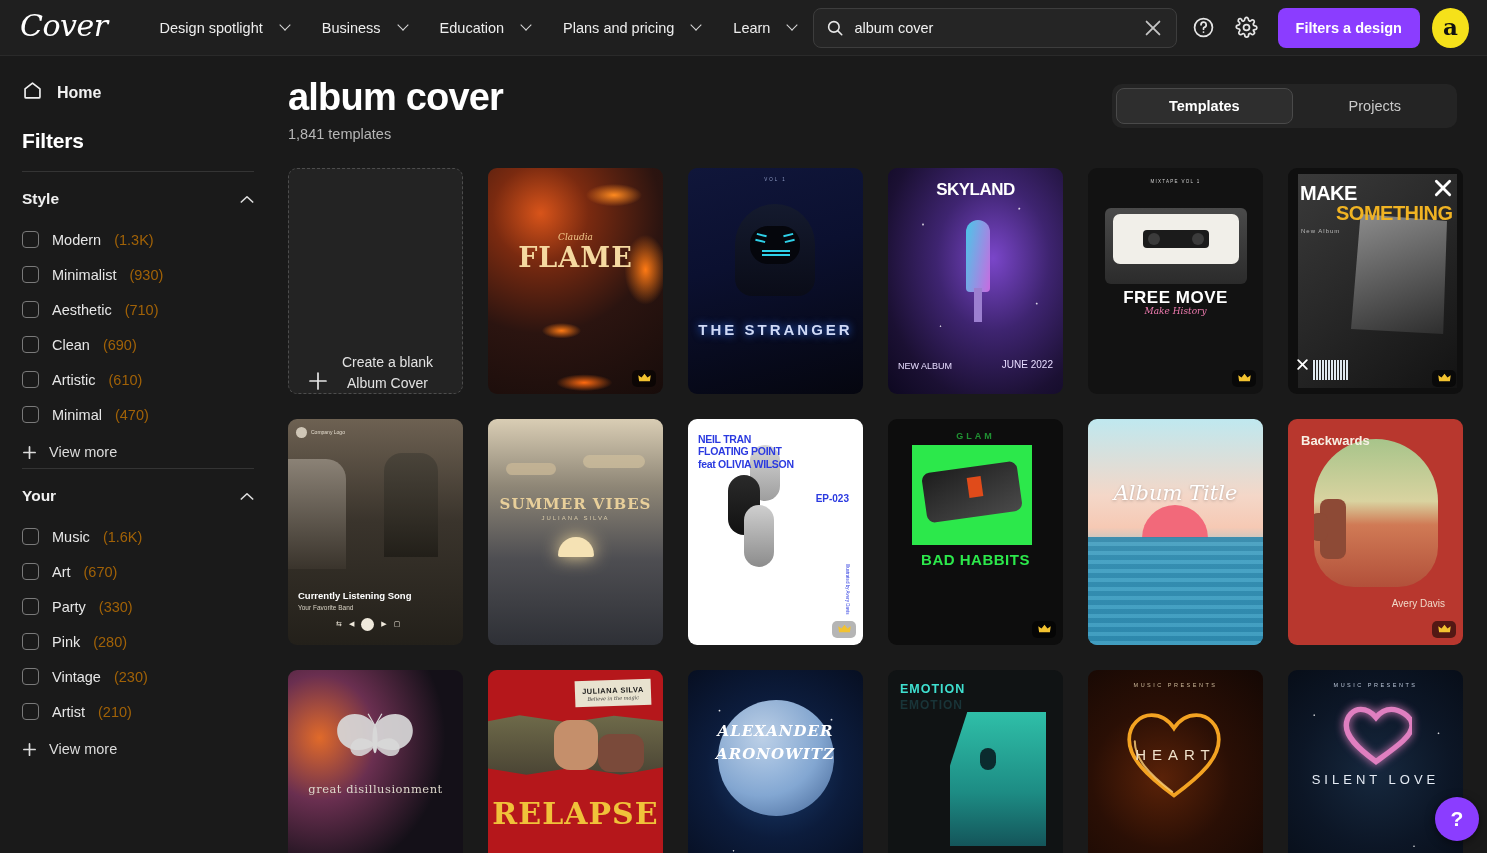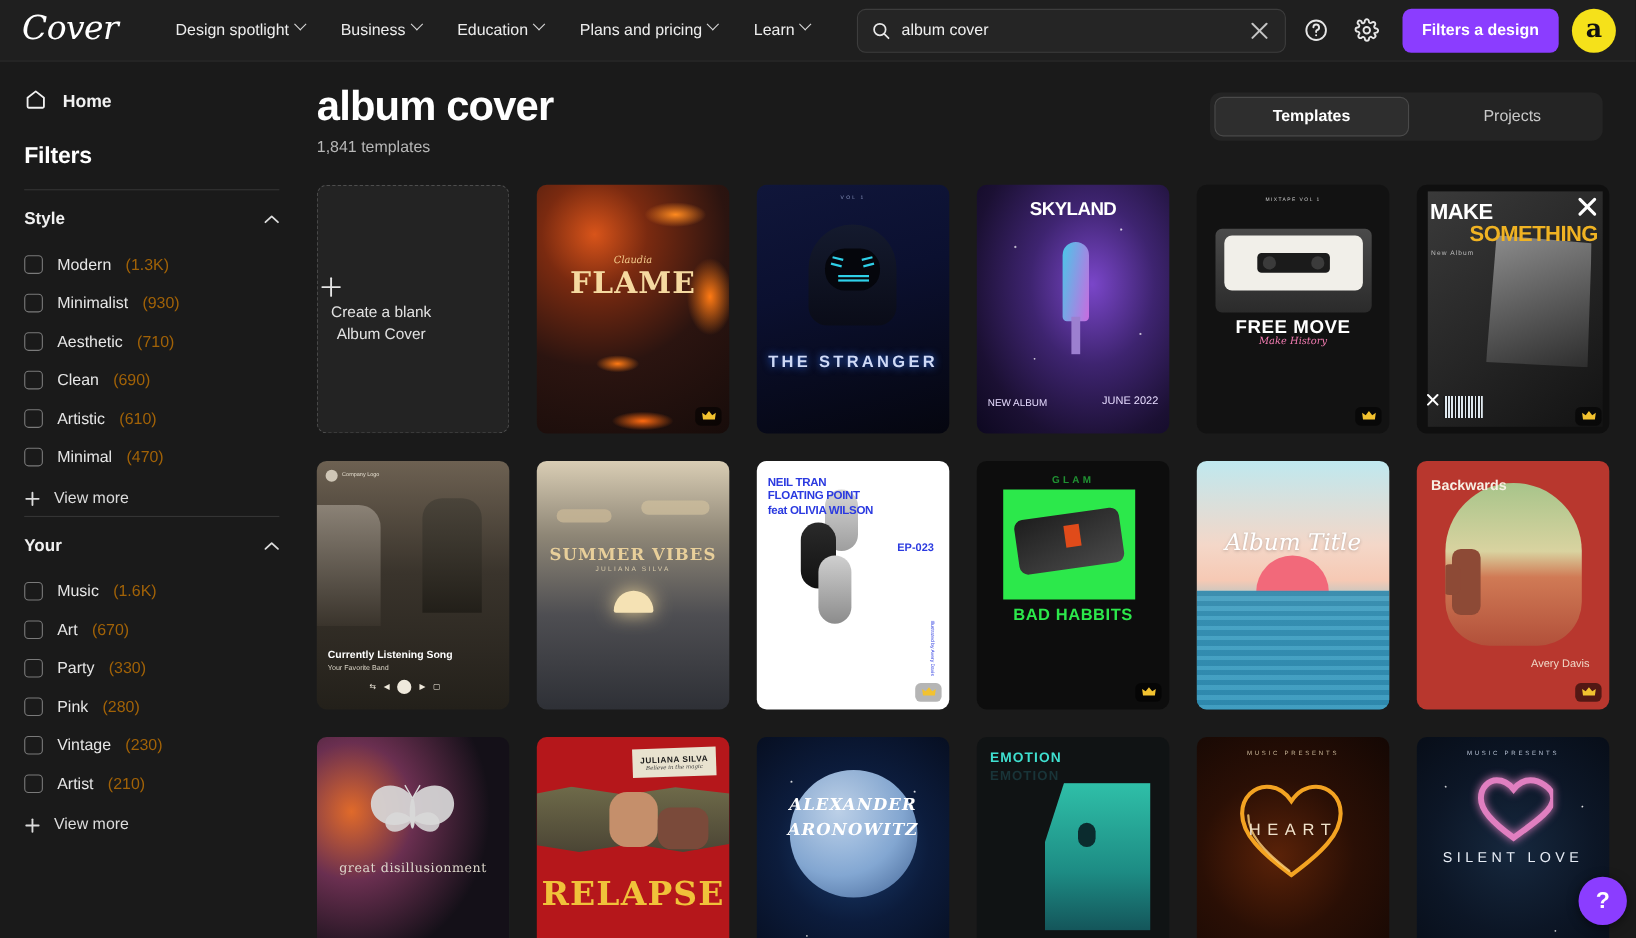--- a/index.html
+++ b/index.html
@@ -21,21 +21,21 @@
     position: relative; z-index: 40;
   }
   .logo {
     font-family: "DejaVu Serif", serif;
     font-size: 30px; font-style: italic; font-weight: 400;
     letter-spacing: -0.5px; color: #ffffff;
     margin-right: 36px; line-height: 1; padding-bottom: 4px;
   }
   .nav { display: flex; align-items: center; gap: 0px; }
   .nav-item {
-    display: flex; align-items: flex-start; gap: 6px;
+    display: flex; align-items: center; gap: 18px;
     font-size: 14.5px; color: #ededed;
     padding: 8px 16px; border-radius: 6px; cursor: pointer;
     white-space: nowrap;
   }
   .caret { display: inline-block; width: 9px; height: 9px; position: relative; top: -2px; }
   .caret::after {
     content: ""; position: absolute; left: 0; top: 0;
     width: 7px; height: 7px;
     border-right: 1.6px solid #d8d8d8; border-bottom: 1.6px solid #d8d8d8;
     transform: rotate(45deg);
@@ -138,21 +138,21 @@
   .main-top { display: flex; align-items: flex-start; }
   .page-title {
     font-size: 38px; font-weight: 700; letter-spacing: -0.8px;
     color: #ffffff; line-height: 1.05;
   }
   .page-sub { font-size: 14.5px; color: #b7b7b7; margin-top: 8px; }
   .tabs {
     margin-left: auto; margin-top: 6px;
     display: flex; align-items: center;
     background: #242424; border-radius: 10px;
-    padding: 4px; gap: 16px;
+    padding: 4px; gap: 4px;
   }
   .tab {
     padding: 9px 52px; border-radius: 8px;
     font-size: 14.5px; color: #c9c9c9; cursor: pointer;
     white-space: nowrap;
   }
   .tab.active {
     background: #2e2e2e; border: 1px solid #4a4a4a;
     color: #ffffff; font-weight: 700;
   }
@@ -164,22 +164,22 @@
     gap: 25px 25px;
   }
   .card {
     width: 175px; height: 226px;
     border-radius: 9px; overflow: hidden;
     position: relative; cursor: pointer;
     background: #262626;
   }
   .blank-card {
     border: 1.5px dashed #4d4d4d; background: #232323;
-    display: flex; flex-direction: column;
-    align-items: flex-start; justify-content: center; 
+    display: flex; 
+    align-items: flex-end; justify-content: center; 
   }
   .blank-plus { width: 24px; height: 24px; }
   .blank-text {
     font-size: 14px; color: #e2e2e2; text-align: center;
     line-height: 1.45; padding: 0 12px;
   }
   .crown {
     position: absolute; right: 7px; bottom: 7px;
     width: 24px; height: 17px; border-radius: 5px;
     background: rgba(0,0,0,0.55);

